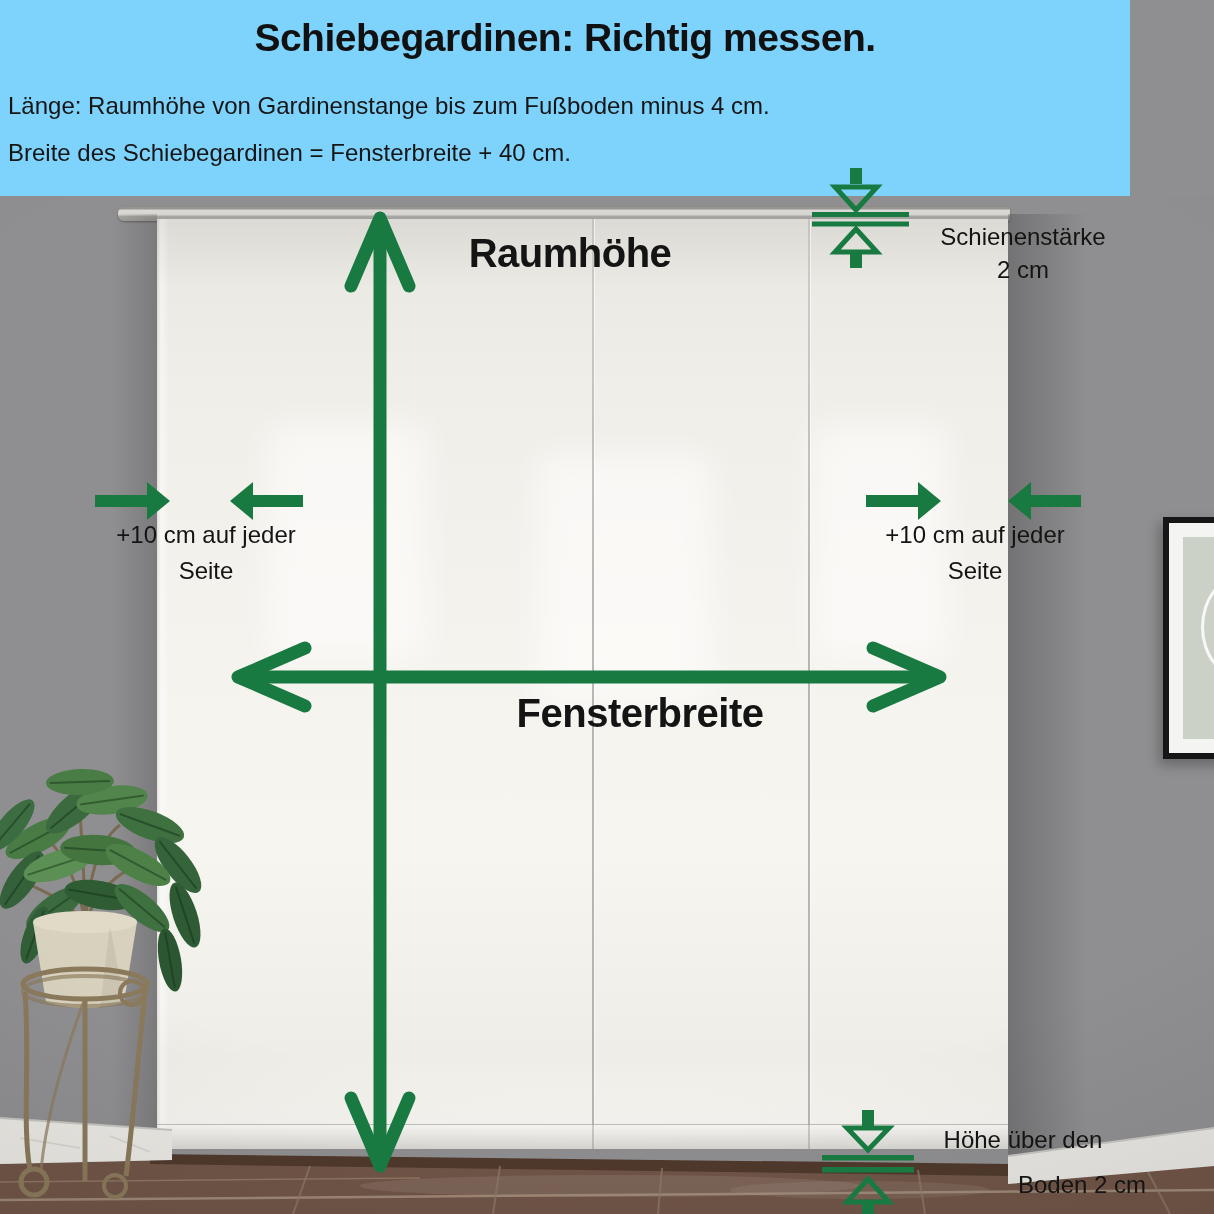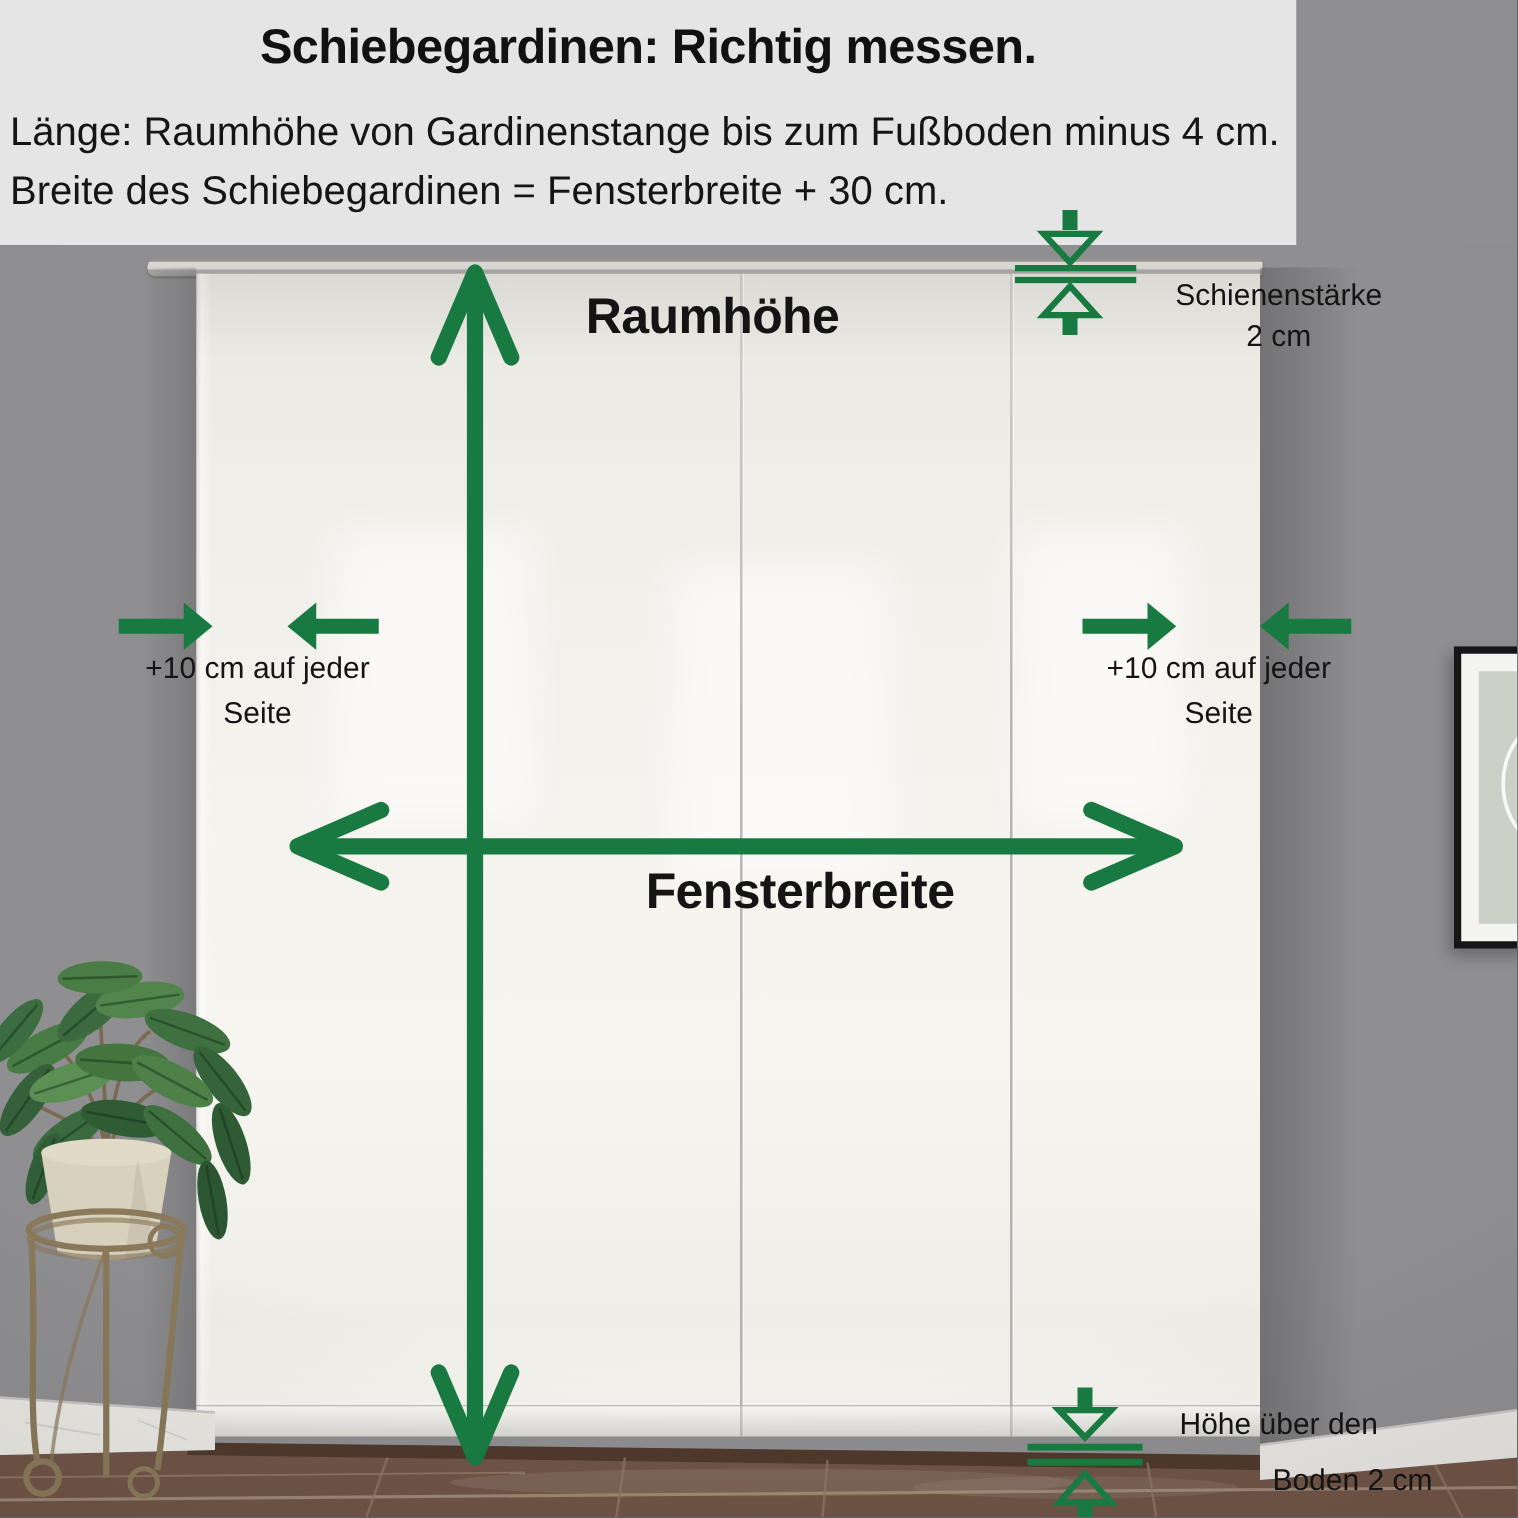--- a/index.html
+++ b/index.html
@@ -1,23 +1,23 @@
 <!DOCTYPE html>
 <html><head>
 <meta charset="utf-8">
 <style>
   html,body{margin:0;padding:0;background:#444;}
   .stage{position:relative;width:1214px;height:1214px;overflow:hidden;
     font-family:"Liberation Sans","DejaVu Sans",sans-serif;background:#8f8f91;}
 
   
-  .header{position:absolute;left:0;top:0;width:1037px;height:196px;background:#e5e5e5;}
+  .header{position:absolute;left:0;top:0;width:1130px;height:196px;background:#7dd3fc;}
   .header .title{margin:0;padding-top:16px;text-align:center;font-size:39px;line-height:44px;
     font-weight:700;letter-spacing:-0.5px;color:#111;}
-  .header .line{margin:0;padding-left:8px;font-size:32px;line-height:47px;color:#151515;font-weight:400;}
+  .header .line{margin:0;padding-left:8px;font-size:24px;line-height:47px;color:#151515;font-weight:400;}
   .header .line1{margin-top:22px;}
 
   
   .photo{position:absolute;left:0;top:196px;width:1214px;height:1018px;overflow:hidden;
     background:linear-gradient(180deg,#bab8b6 0px,#b2b0ae 13px,#989a9c 16px,#90909 2 260px,#8e8e90 600px,#8a8a8c 100%);}
   .vignette{position:absolute;inset:0;background:radial-gradient(120% 90% at 50% 38%,rgba(0,0,0,0) 55%,rgba(0,0,0,.12) 100%);}
   .rail{position:absolute;left:118px;top:11px;width:892px;height:14px;border-radius:6px 2px 2px 6px;
     background:linear-gradient(180deg,#97958f 0,#97958f 2px,#dbd9d5 3px,#d6d4d0 8px,#a9a7a3 9px,#9f9d99 14px);
     box-shadow:0 1px 2px rgba(0,0,0,.3);}
   .wall-shade-right{position:absolute;left:1008px;top:18px;width:80px;height:945px;
@@ -65,21 +65,21 @@
   #lbl-floor2{left:900px;top:1167px;width:246px;text-align:right;}
 </style>
 </head>
 <body>
 
 <div class="stage">
 
   <div class="header">
     <h1 class="title">Schiebegardinen: Richtig messen.</h1>
     <p class="line line1">Länge: Raumhöhe von Gardinenstange bis zum Fußboden minus 4 cm.</p>
-    <p class="line">Breite des Schiebegardinen = Fensterbreite + 30 cm.</p>
+    <p class="line">Breite des Schiebegardinen = Fensterbreite + 40 cm.</p>
   </div>
 
   <div class="photo">
     <div class="rail"></div>
 
     <div class="curtain">
       <div class="glow glow1"></div>
       <div class="glow glow2"></div>
       <div class="glow glow3"></div>
       <div class="seam seam1"></div>

